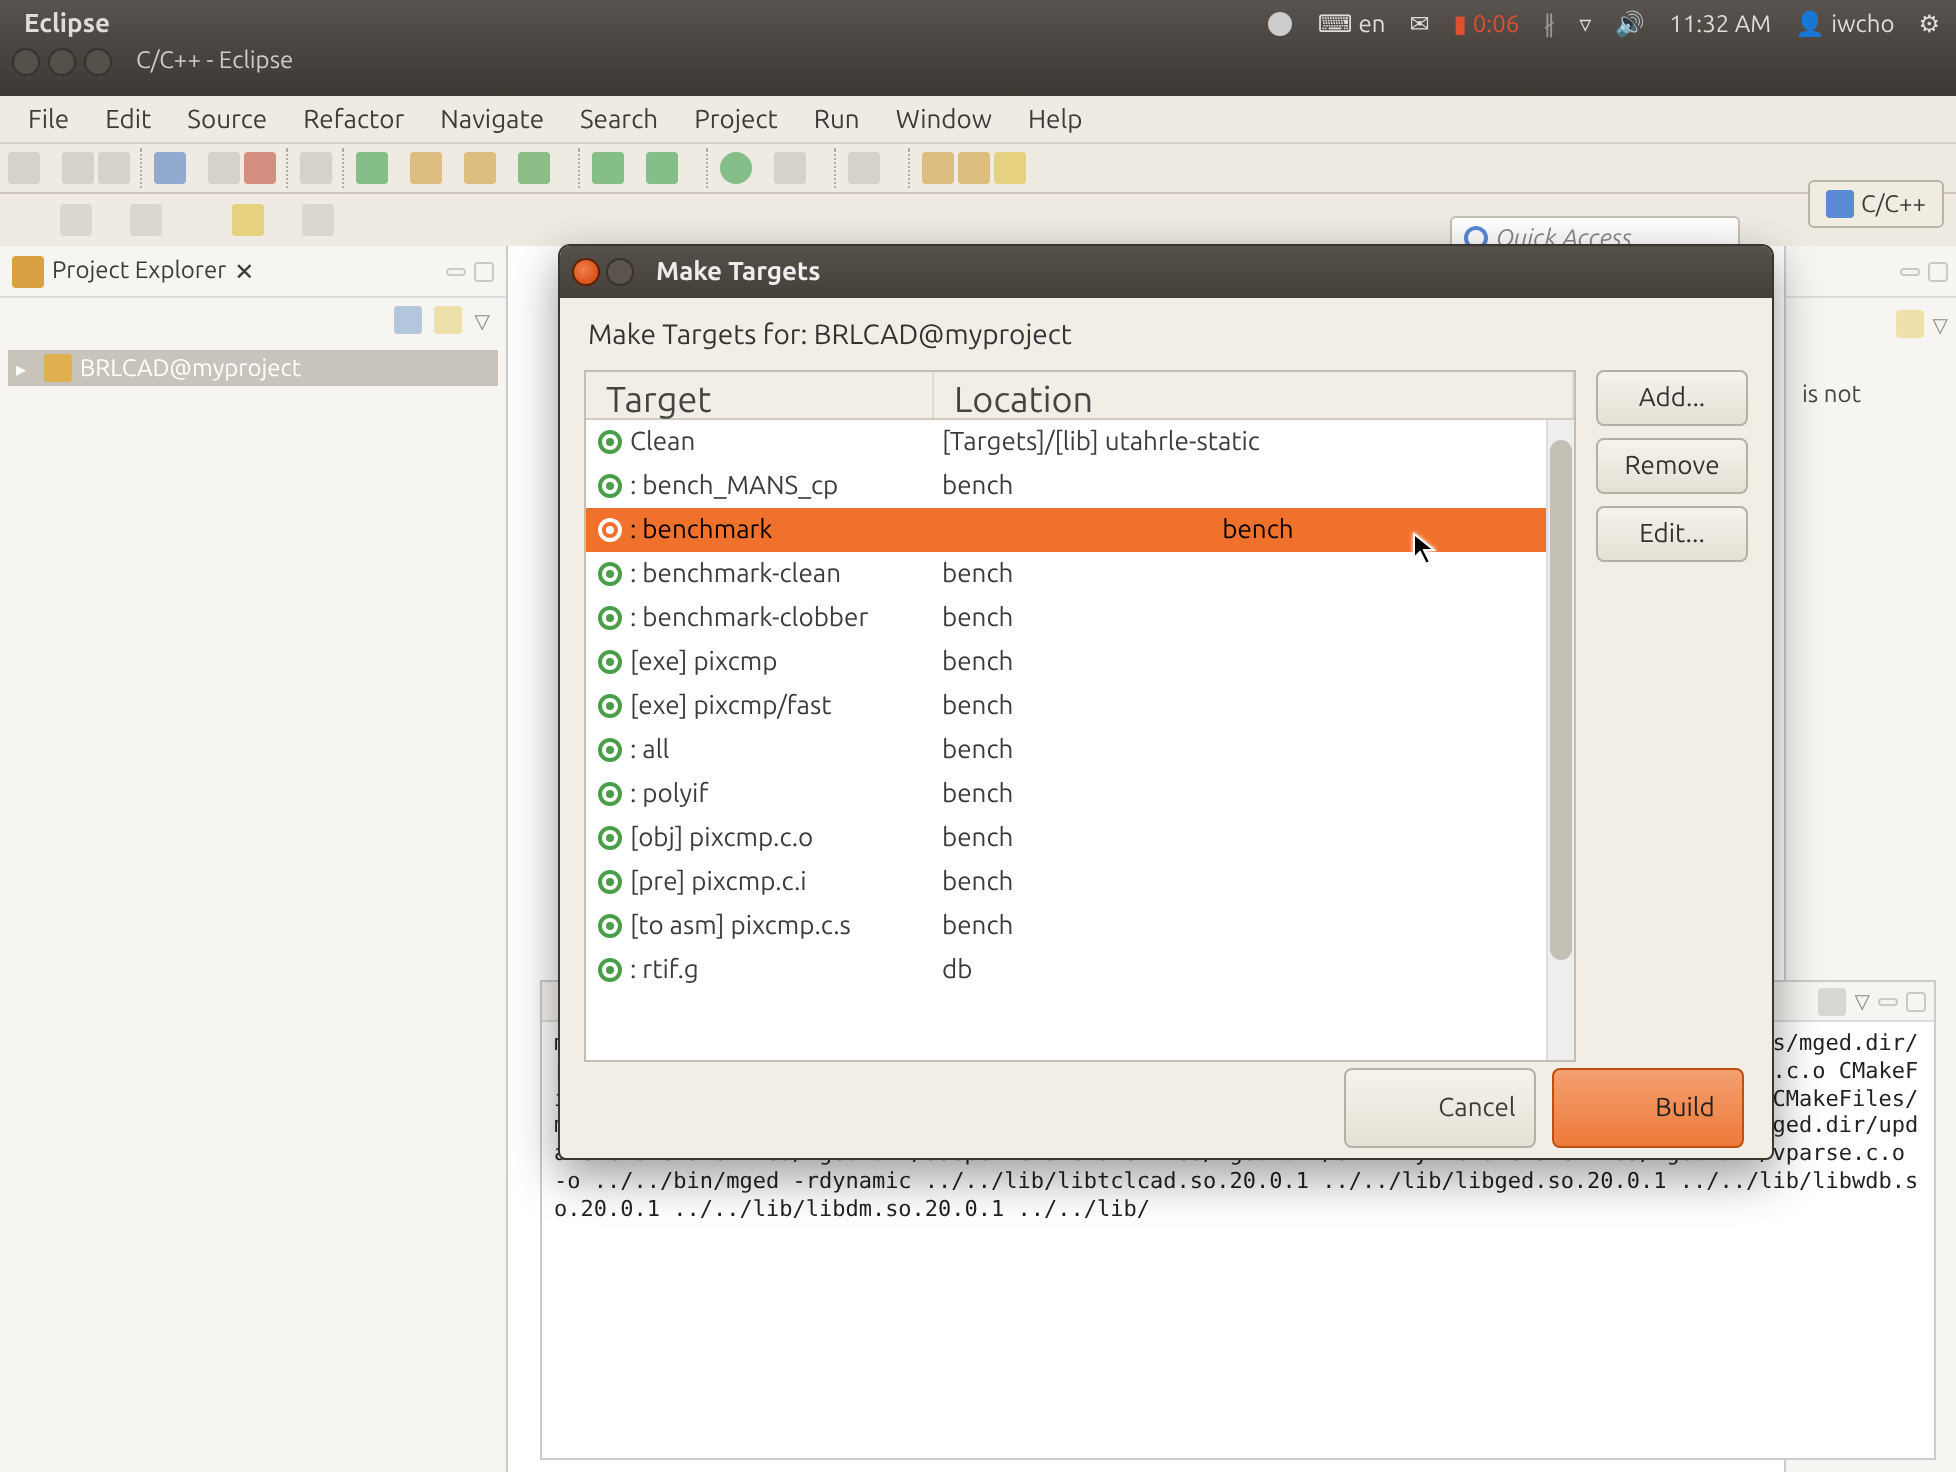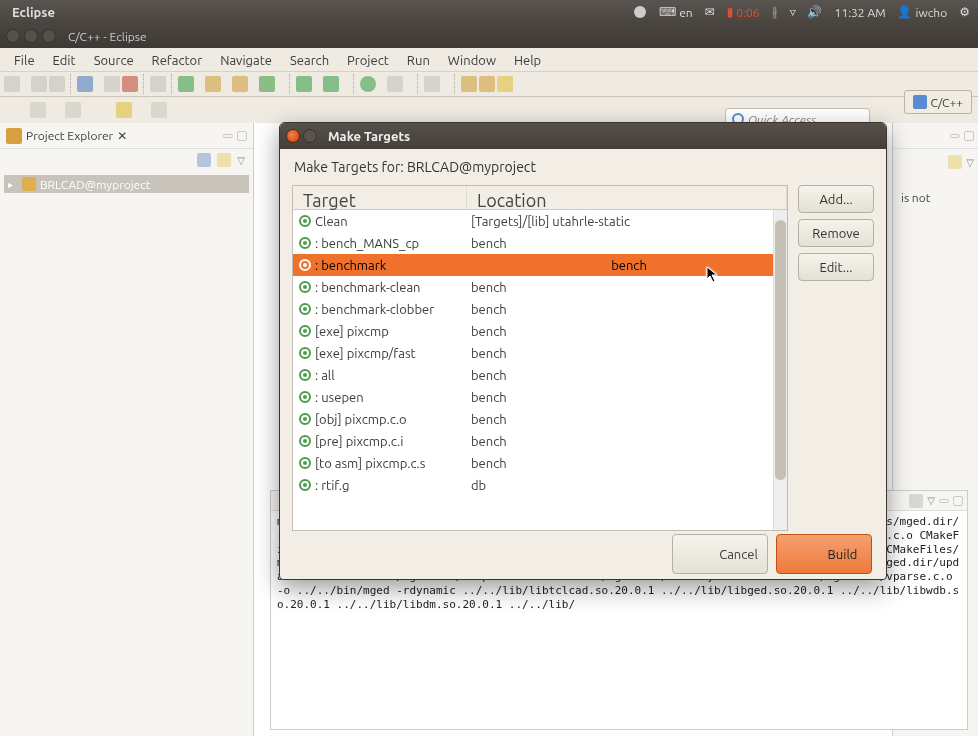--- a/index.html
+++ b/index.html
@@ -6,21 +6,21 @@
 body { width: 978px; height: 736px; background: #f0ece4; font-size: 13px; color: #3c3c3c; overflow: hidden; position: relative; }
 
 
 .topbar { height: 24px; background: linear-gradient(#5a5450, #4a443f); color: #ddd; display: flex; align-items: center; padding: 0 8px 0 12px; font-size: 13px; font-weight: bold; }
 .topbar .title { flex: 1; }
 .topbar .tray { display: flex; align-items: center; gap: 12px; font-weight: normal; font-size: 12px; }
 .topbar .tray span { display: inline-flex; align-items: center; gap: 3px; }
 .tray-icon { width: 14px; height: 14px; display: inline-block; }
 
 
-.winbar { height: 24px; background: linear-gradient(#4a4540, #3e3933); display: flex; align-items: center; padding: 0 6px; color: #aaa; font-size: 12px; }
+.winbar { height: 24px; background: linear-gradient(#4a4540, #3e3933); display: flex; align-items: flex-start; padding: 0 6px; color: #aaa; font-size: 12px; }
 .winbar .wbtn { width: 14px; height: 14px; border-radius: 7px; margin-right: 4px; background: #55504a; border: 1px solid #333; }
 .winbar .wtitle { margin-left: 8px; color: #ccc; }
 
 
 .menubar { height: 24px; background: #efebe2; border-bottom: 1px solid #d6d2c8; display: flex; align-items: center; padding: 0 6px; gap: 2px; font-size: 13px; }
 .menubar span { padding: 2px 8px; }
 
 
 .toolbars { background: #efebe2; border-bottom: 1px solid #ccc4b8; padding: 2px 4px; display: flex; flex-wrap: wrap; align-items: center; gap: 2px; }
 .tb-icon { width: 16px; height: 16px; background: #888; opacity: 0.25; border-radius: 2px; }
@@ -315,21 +315,21 @@
           <div class="trow">
             <div class="col1">
               <span class="tgt-icon"></span>
               <span>: all</span>
             </div>
             <div class="col2">bench</div>
           </div>
           <div class="trow">
             <div class="col1">
               <span class="tgt-icon"></span>
-              <span>: usepen</span>
+              <span>: polyif</span>
             </div>
             <div class="col2">bench</div>
           </div>
           <div class="trow">
             <div class="col1">
               <span class="tgt-icon"></span>
               <span>[obj] pixcmp.c.o</span>
             </div>
             <div class="col2">bench</div>
           </div>

